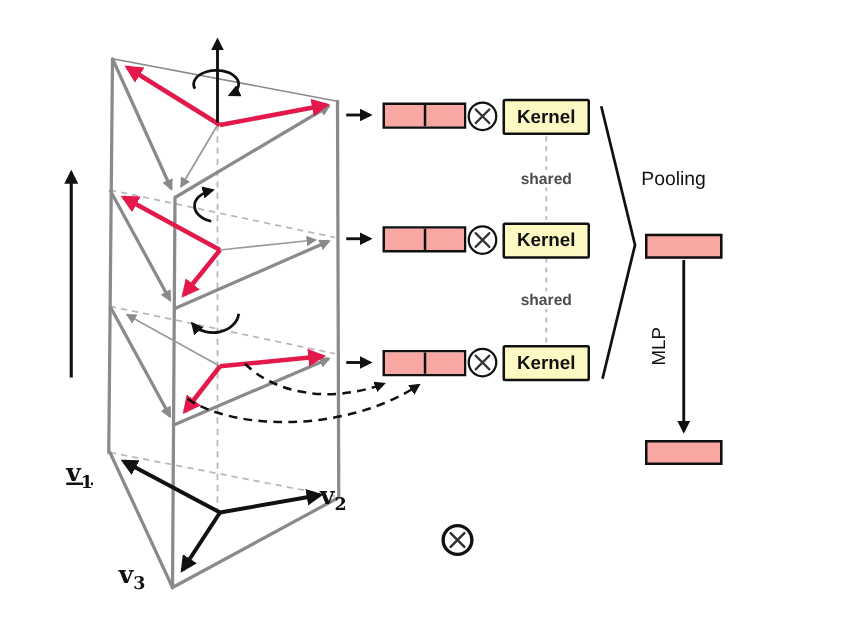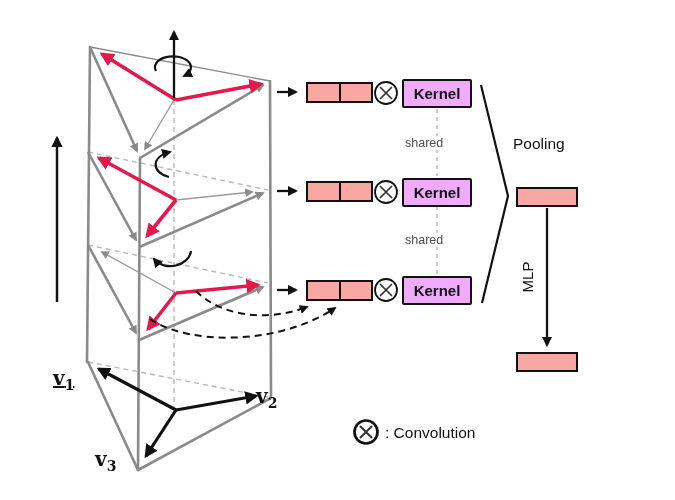--- a/index.html
+++ b/index.html
@@ -23,23 +23,23 @@
   .bracket{stroke:var(--c-ink,#111);stroke-width:2.2;fill:none;stroke-linejoin:miter;}
   .convc{fill:#fff;stroke:var(--c-ink,#111);stroke-width:1.8;}
   .convx{stroke:#333;stroke-width:1.7;stroke-linecap:round;}
   .legc{fill:none;stroke:var(--c-ink,#111);stroke-width:2.7;}
   .mk-red{fill:var(--c-red,#e4194b);} .mk-gray{fill:var(--c-gray,#8a8a8a);} .mk-ink{fill:var(--c-ink,#111);}
 
   
   .fpair{display:flex;border:2px solid var(--c-ink,#111);width:63px;height:17px;background:#fff;}
   .fcell{flex:1;background:var(--c-pink,#f8a7a2);}
   .fcell + .fcell{border-left:2px solid var(--c-ink,#111);}
-  .kernel{width:66px;height:25px;border:2px solid var(--c-ink,#111);border-radius:2px;background:#f0abfc;
+  .kernel{width:66px;height:25px;border:2px solid var(--c-ink,#111);border-radius:2px;background:#fef9c3;
           display:flex;align-items:center;justify-content:center;font-weight:bold;font-size:15px;}
-  .shared{width:64px;font-size:12.5px;color:var(--c-shared-text,#4d4d4d);background:#fff;line-height:14px;}
+  .shared{width:64px;text-align:center;font-size:12.5px;color:var(--c-shared-text,#4d4d4d);background:#fff;line-height:14px;font-weight:bold;}
   .plabel{font-size:15.5px;margin-top:25px;}
   .prect{width:58px;height:16px;border:2px solid var(--c-ink,#111);background:var(--c-pink,#f8a7a2);}
   .mlp{width:56px;height:28px;display:flex;align-items:center;justify-content:center;
        transform:rotate(-90deg);font-size:15px;}
   .legend-text{font-size:15.5px;}
   .vlabel{font-family:"DejaVu Serif","Liberation Serif",serif;font-weight:bold;font-size:20px;line-height:20px;}
   .vlabel sub{font-size:14px;line-height:10px;}
 </style>
 </head>
 <body>
@@ -196,15 +196,14 @@
   <div class="abs kernel" style="left:402px;top:276px;">Kernel</div>
 
   <div class="abs shared" style="left:405px;top:136px;">shared</div>
   <div class="abs shared" style="left:405px;top:233px;">shared</div>
 
   <div class="abs plabel" style="left:513px;top:110px;">Pooling</div>
   <div class="abs prect" style="left:516px;top:187px;"></div>
   <div class="abs mlp" style="left:499px;top:263px;">MLP</div>
   <div class="abs prect" style="left:516px;top:352px;"></div>
 
-  <div class="abs legend-text" style="left:385px;top:424px;">: Convolution</div>
 
 </div>
 
 </body></html>

